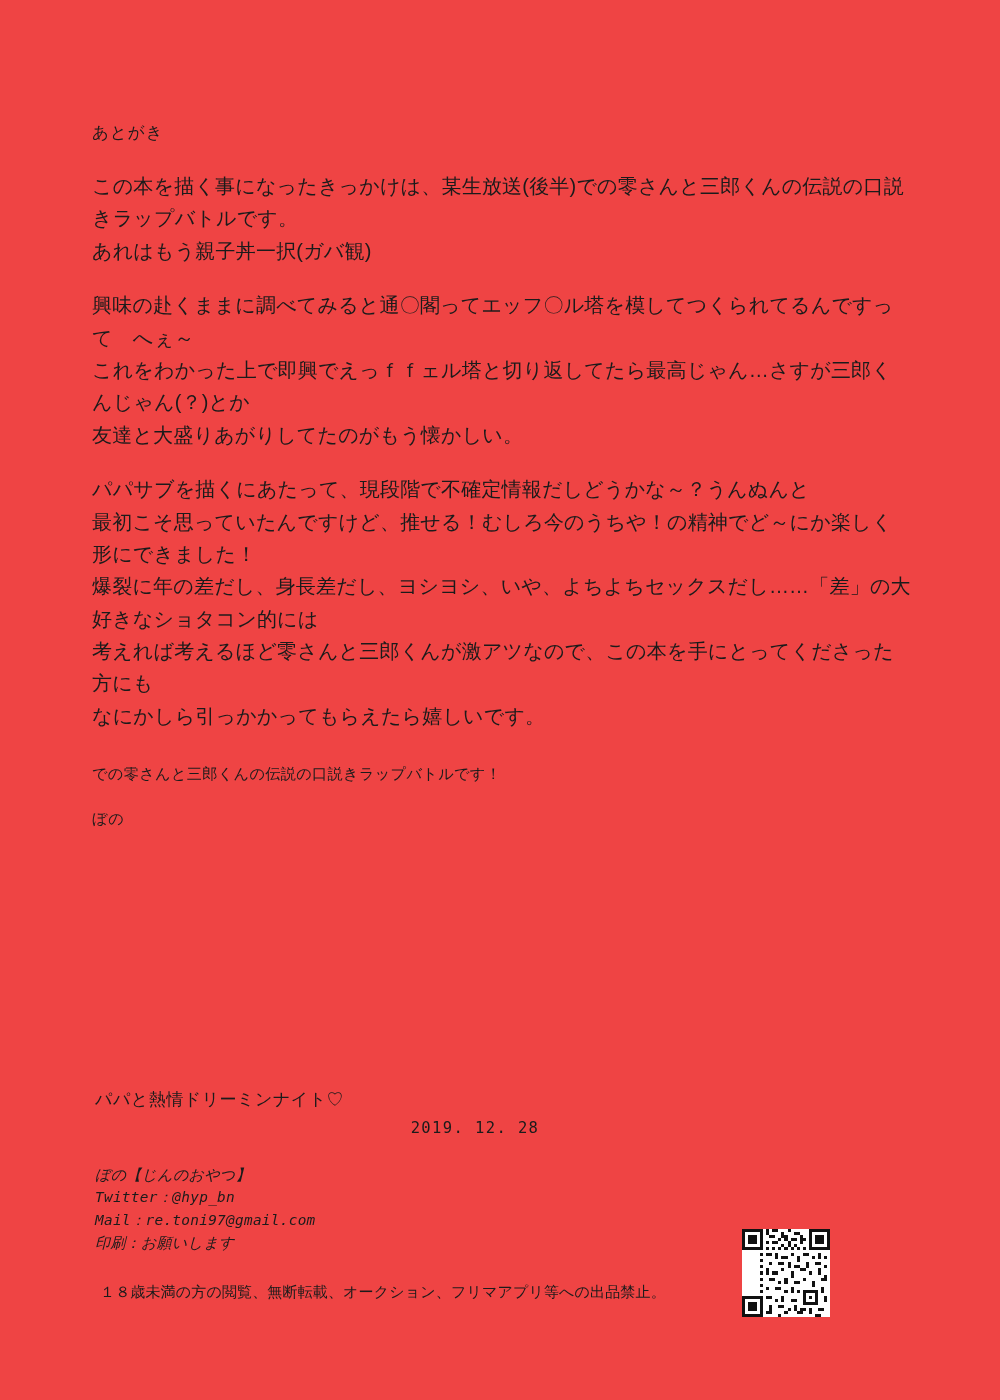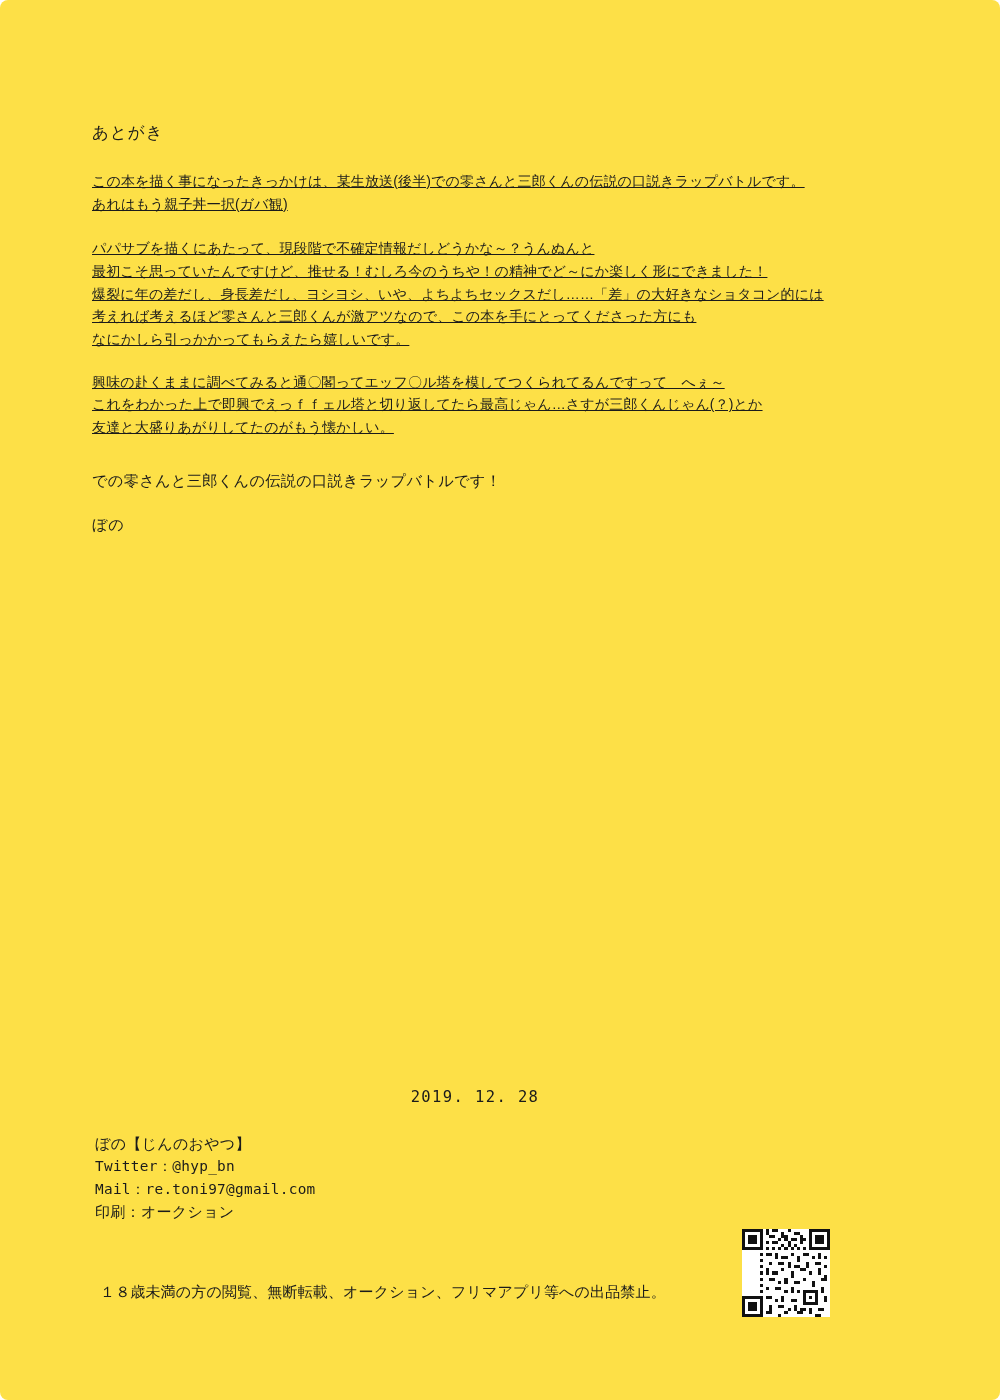--- a/index.html
+++ b/index.html
@@ -11,45 +11,43 @@
     height: 1400px;
     background: #ffffff;
     font-family: "Liberation Sans", sans-serif;
     color: #1b1b1b;
     position: relative;
     overflow: hidden;
   }
   .page {
     position: absolute;
     inset: 0;
-    background: #fde047;
-    border-radius: 8px;
+    background: #ef4444;
   }
 
   
   .afterword {
     position: absolute;
     left: 92px;
     top: 122px;
     width: 820px;
   }
   .afterword-title {
     font-size: 16.5px;
     letter-spacing: 0.06em;
     color: #1b1b1b;
     margin-bottom: 26px;
   }
   .para {
-    font-size: 14px;
+    font-size: 20px;
     line-height: 1.62;
     letter-spacing: 0.01em;
     color: #1b1b1b;
     margin-bottom: 22px;
     white-space: pre-wrap;
-    text-decoration: underline;
   }
   .para.tight {
     margin-bottom: 20px;
   }
   .para-closing {
     font-size: 15.2px;
     line-height: 1.6;
     letter-spacing: 0.02em;
     margin-top: 30px;
     margin-bottom: 22px;
@@ -83,20 +81,21 @@
   }
   .credits {
     display: block;
   }
   .credit-line {
     font-size: 15px;
     line-height: 1.56;
     letter-spacing: 0.02em;
     color: #1b1b1b;
     white-space: pre;
+    font-style: italic;
   }
   .credit-line.mono {
     font-family: "DejaVu Sans Mono", monospace;
     font-size: 14.4px;
     letter-spacing: 0.02em;
   }
   .notice {
     position: absolute;
     left: 100px;
     top: 1283px;
@@ -122,40 +121,41 @@
 </head>
 <body>
 
 <div class="page">
 
   <div class="afterword">
     <div class="afterword-title">あとがき</div>
 
     <div class="para">この本を描く事になったきっかけは、某生放送(後半)での零さんと三郎くんの伝説の口説きラップバトルです。
 あれはもう親子丼一択(ガバ観)</div>
+    <div class="para">興味の赴くままに調べてみると通〇閣ってエッフ〇ル塔を模してつくられてるんですって　へぇ～
+これをわかった上で即興でえっｆｆェル塔と切り返してたら最高じゃん…さすが三郎くんじゃん(？)とか
+友達と大盛りあがりしてたのがもう懐かしい。</div>
     <div class="para tight">パパサブを描くにあたって、現段階で不確定情報だしどうかな～？うんぬんと
 最初こそ思っていたんですけど、推せる！むしろ今のうちや！の精神でど～にか楽しく形にできました！
 爆裂に年の差だし、身長差だし、ヨシヨシ、いや、よちよちセックスだし……「差」の大好きなショタコン的には
 考えれば考えるほど零さんと三郎くんが激アツなので、この本を手にとってくださった方にも
 なにかしら引っかかってもらえたら嬉しいです。</div>
-    <div class="para">興味の赴くままに調べてみると通〇閣ってエッフ〇ル塔を模してつくられてるんですって　へぇ～
-これをわかった上で即興でえっｆｆェル塔と切り返してたら最高じゃん…さすが三郎くんじゃん(？)とか
-友達と大盛りあがりしてたのがもう懐かしい。</div>
 
     <div class="para-closing">での零さんと三郎くんの伝説の口説きラップバトルです！</div>
     <div class="signature">ぼの</div>
   </div>
 
   <div class="colophon">
+    <div class="colophon-title">パパと熱情ドリーミンナイト♡</div>
     <div class="colophon-date">2019. 12. 28</div>
     <div class="credits">
       <div class="credit-line">ぼの【じんのおやつ】</div>
       <div class="credit-line mono">Twitter：@hyp_bn</div>
       <div class="credit-line mono">Mail：re.toni97@gmail.com</div>
-      <div class="credit-line">印刷：オークション</div>
+      <div class="credit-line">印刷：お願いします</div>
     </div>
   </div>
 
   <div class="notice">１８歳未満の方の閲覧、無断転載、オークション、フリマアプリ等への出品禁止。</div>
 
   <div class="qr">
     <svg width="88" height="88" viewBox="0 0 29 29" shape-rendering="crispEdges">
       <rect width="29" height="29" fill="#ffffff"></rect>
       <g fill="#111111">
 

